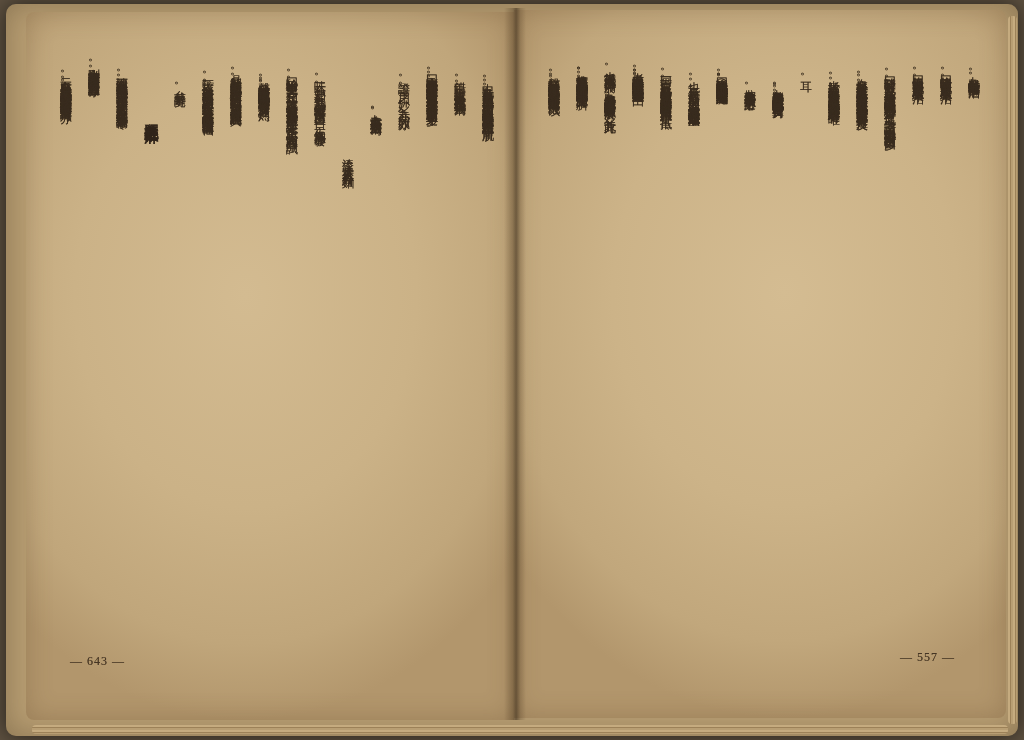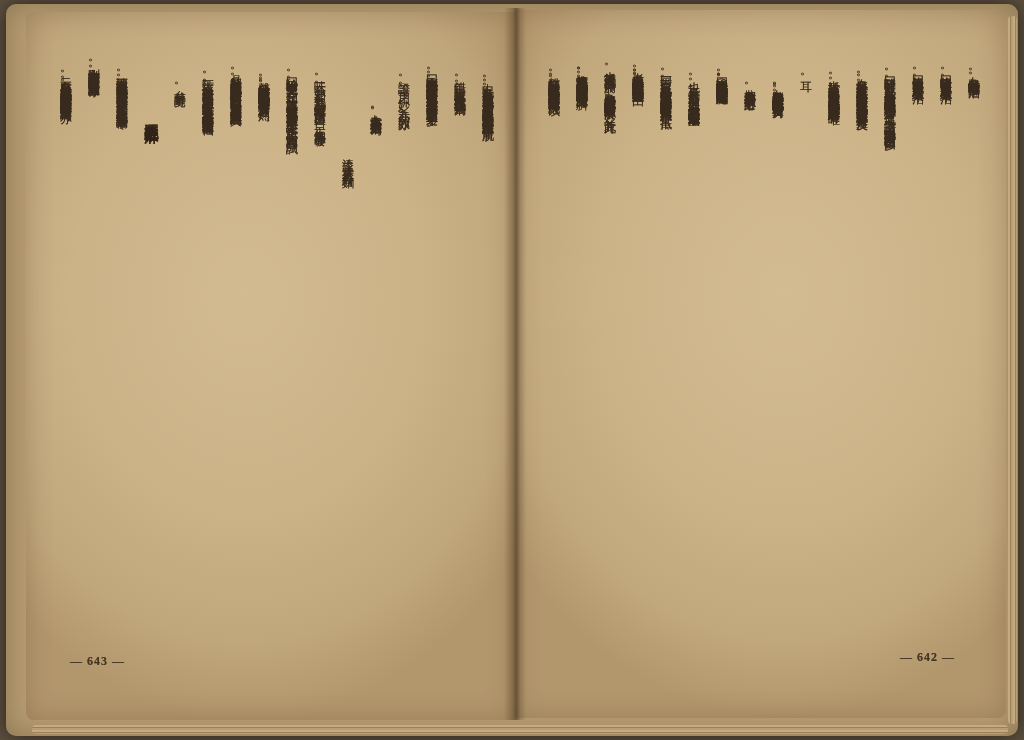--- a/index.html
+++ b/index.html
@@ -45,21 +45,20 @@
   }
   .page-left .page-text{right:12px;width:456px;}
   .page-right .page-text{right:18px;width:456px;}
   .col{white-space:nowrap;}
   .col.heading{
     font-weight:bold;font-size:14px;letter-spacing:-0.8px;line-height:30px;color:#30241a;
   }
   .page-number{
     position:absolute;font-size:12px;letter-spacing:1px;color:#453524;
     text-shadow:0 0 .5px rgba(45,30,12,.5);
-    font-weight:bold;
   }
   .pn-left{left:44px;top:642px;}
   .pn-right{left:386px;top:640px;}
 </style>
 </head>
 <body>
 
 <div class="book">
   <div class="edge-bottom"></div>
   <div class="edge-right"></div>
@@ -98,17 +97,17 @@
         <div class="col" style="padding-top: 10.8px;">虛勞。（中略）咳甚者。宜麥門冬湯幷宜兼用起廢丸。凡此丸。男女皆可用之。</div>
         <div class="col" style="padding-top: 10.8px;">求眞按　不可必定兼用起廢丸。</div>
         <div class="col">方輿輗曰。起廢丸（求眞按　此即蝮蛇起廢丸）。癱瘓癇及血毒諸證。此藥實有排山決海之力。起廢之稱不誣</div>
         <div class="col">也。一方無反鼻。加蕎粉。名曰赤丸。又呼濕漆丸。治血癖癥痼爲痛者。並治蚘蟲。</div>
         <div class="col">百疢一貫曰。起廢丸。用此方有效者。必發赤疹可徵。本治瘀血久腹痛。又與諸癇瘀血。用抵當湯證。小有異同。抵當</div>
         <div class="col">治因經閉之瘀血者。似有效。起廢丸一切瘀血用之皆良。是故活用抵當於癇時。起廢丸有大效。又濕勞亦用之。由</div>
         <div class="col">於胎毒瘀血而成勞也。○起廢丸。用於瘀血腹痛。及一切癇疾因瘀血者。（中略）用此方後。癢疹出者。妙。此方兼</div>
         <div class="col">用鷓鴣菜湯等。亦能治蟲積而下蟲也。若病人精氣脫。難用大黃者。用千金地黃煎丸。其方主治月經不通。臍下堅</div>
         <div class="col">結如杯盤。發熱往來。下利羸瘦。而成血瘕者。以地黃（三十錢取汁）乾漆（一斤爲末）二味。納漆末於地黃汁</div>
       </div>
-    <div class="page-number pn-right">— 642 —</div>
+    <div class="page-number pn-right">— 557 —</div>
   </div>
 
   <div class="gutter"></div>
 </div>
 
 </body></html>

